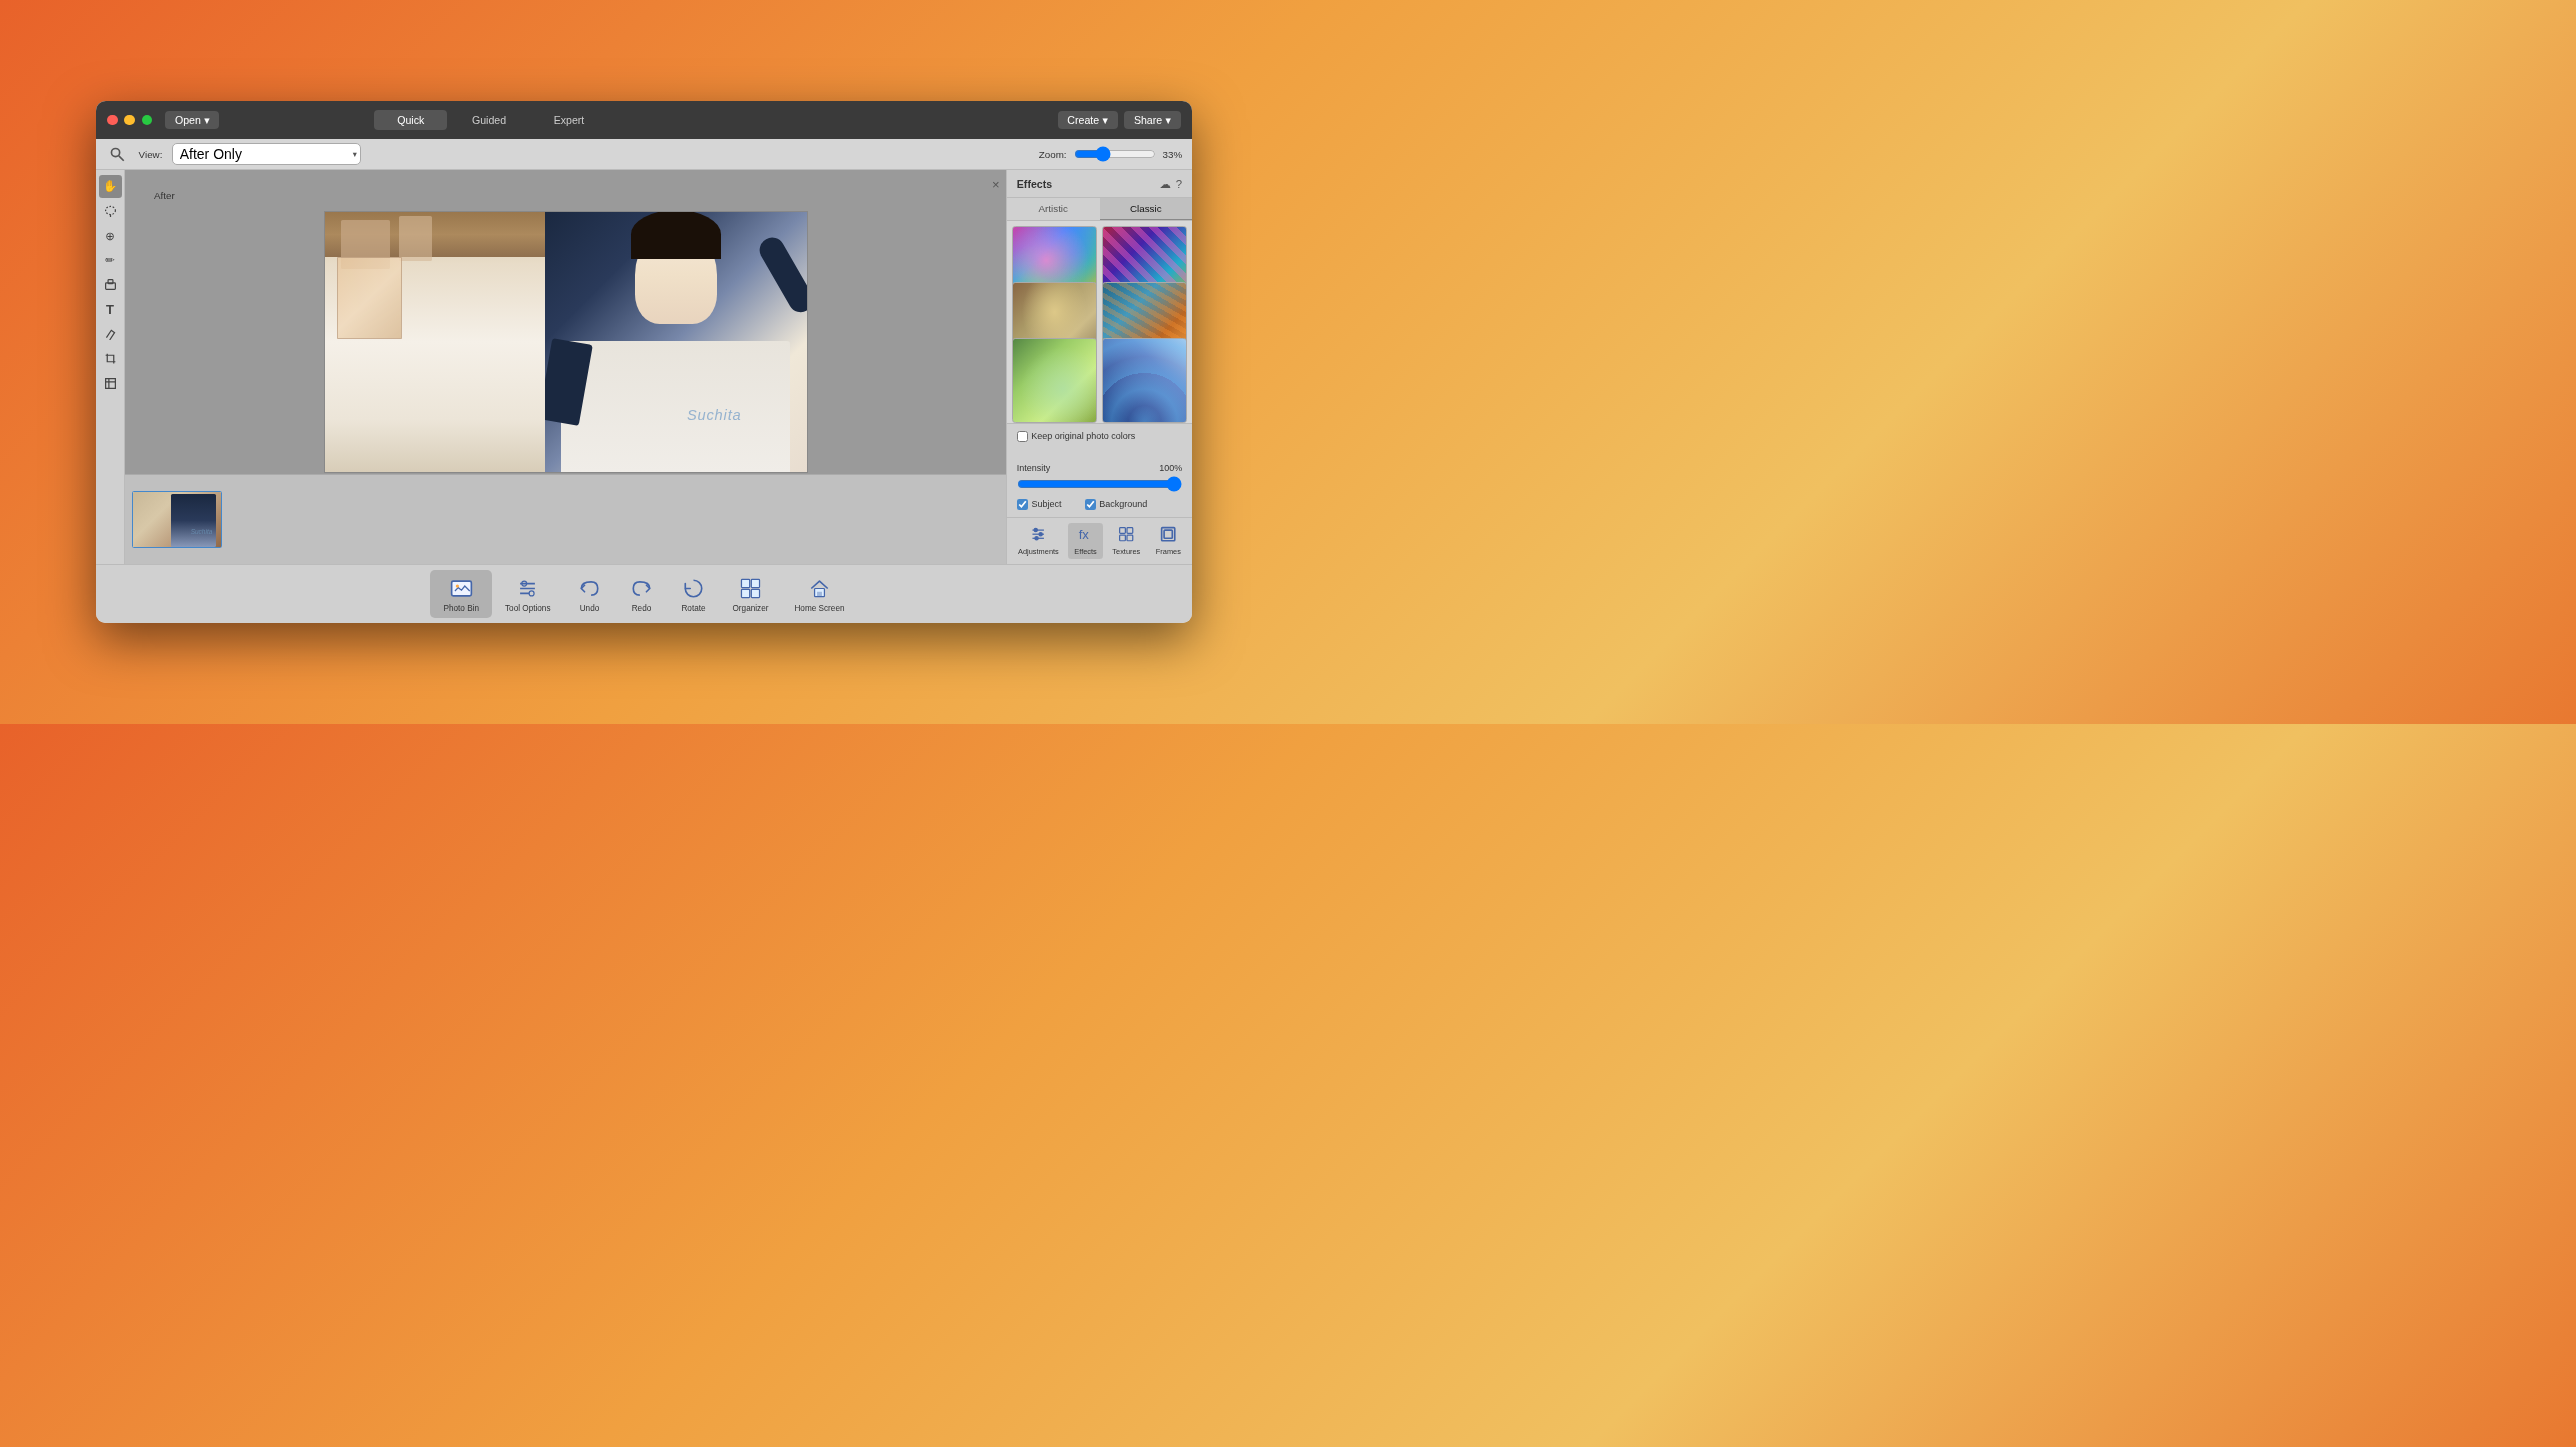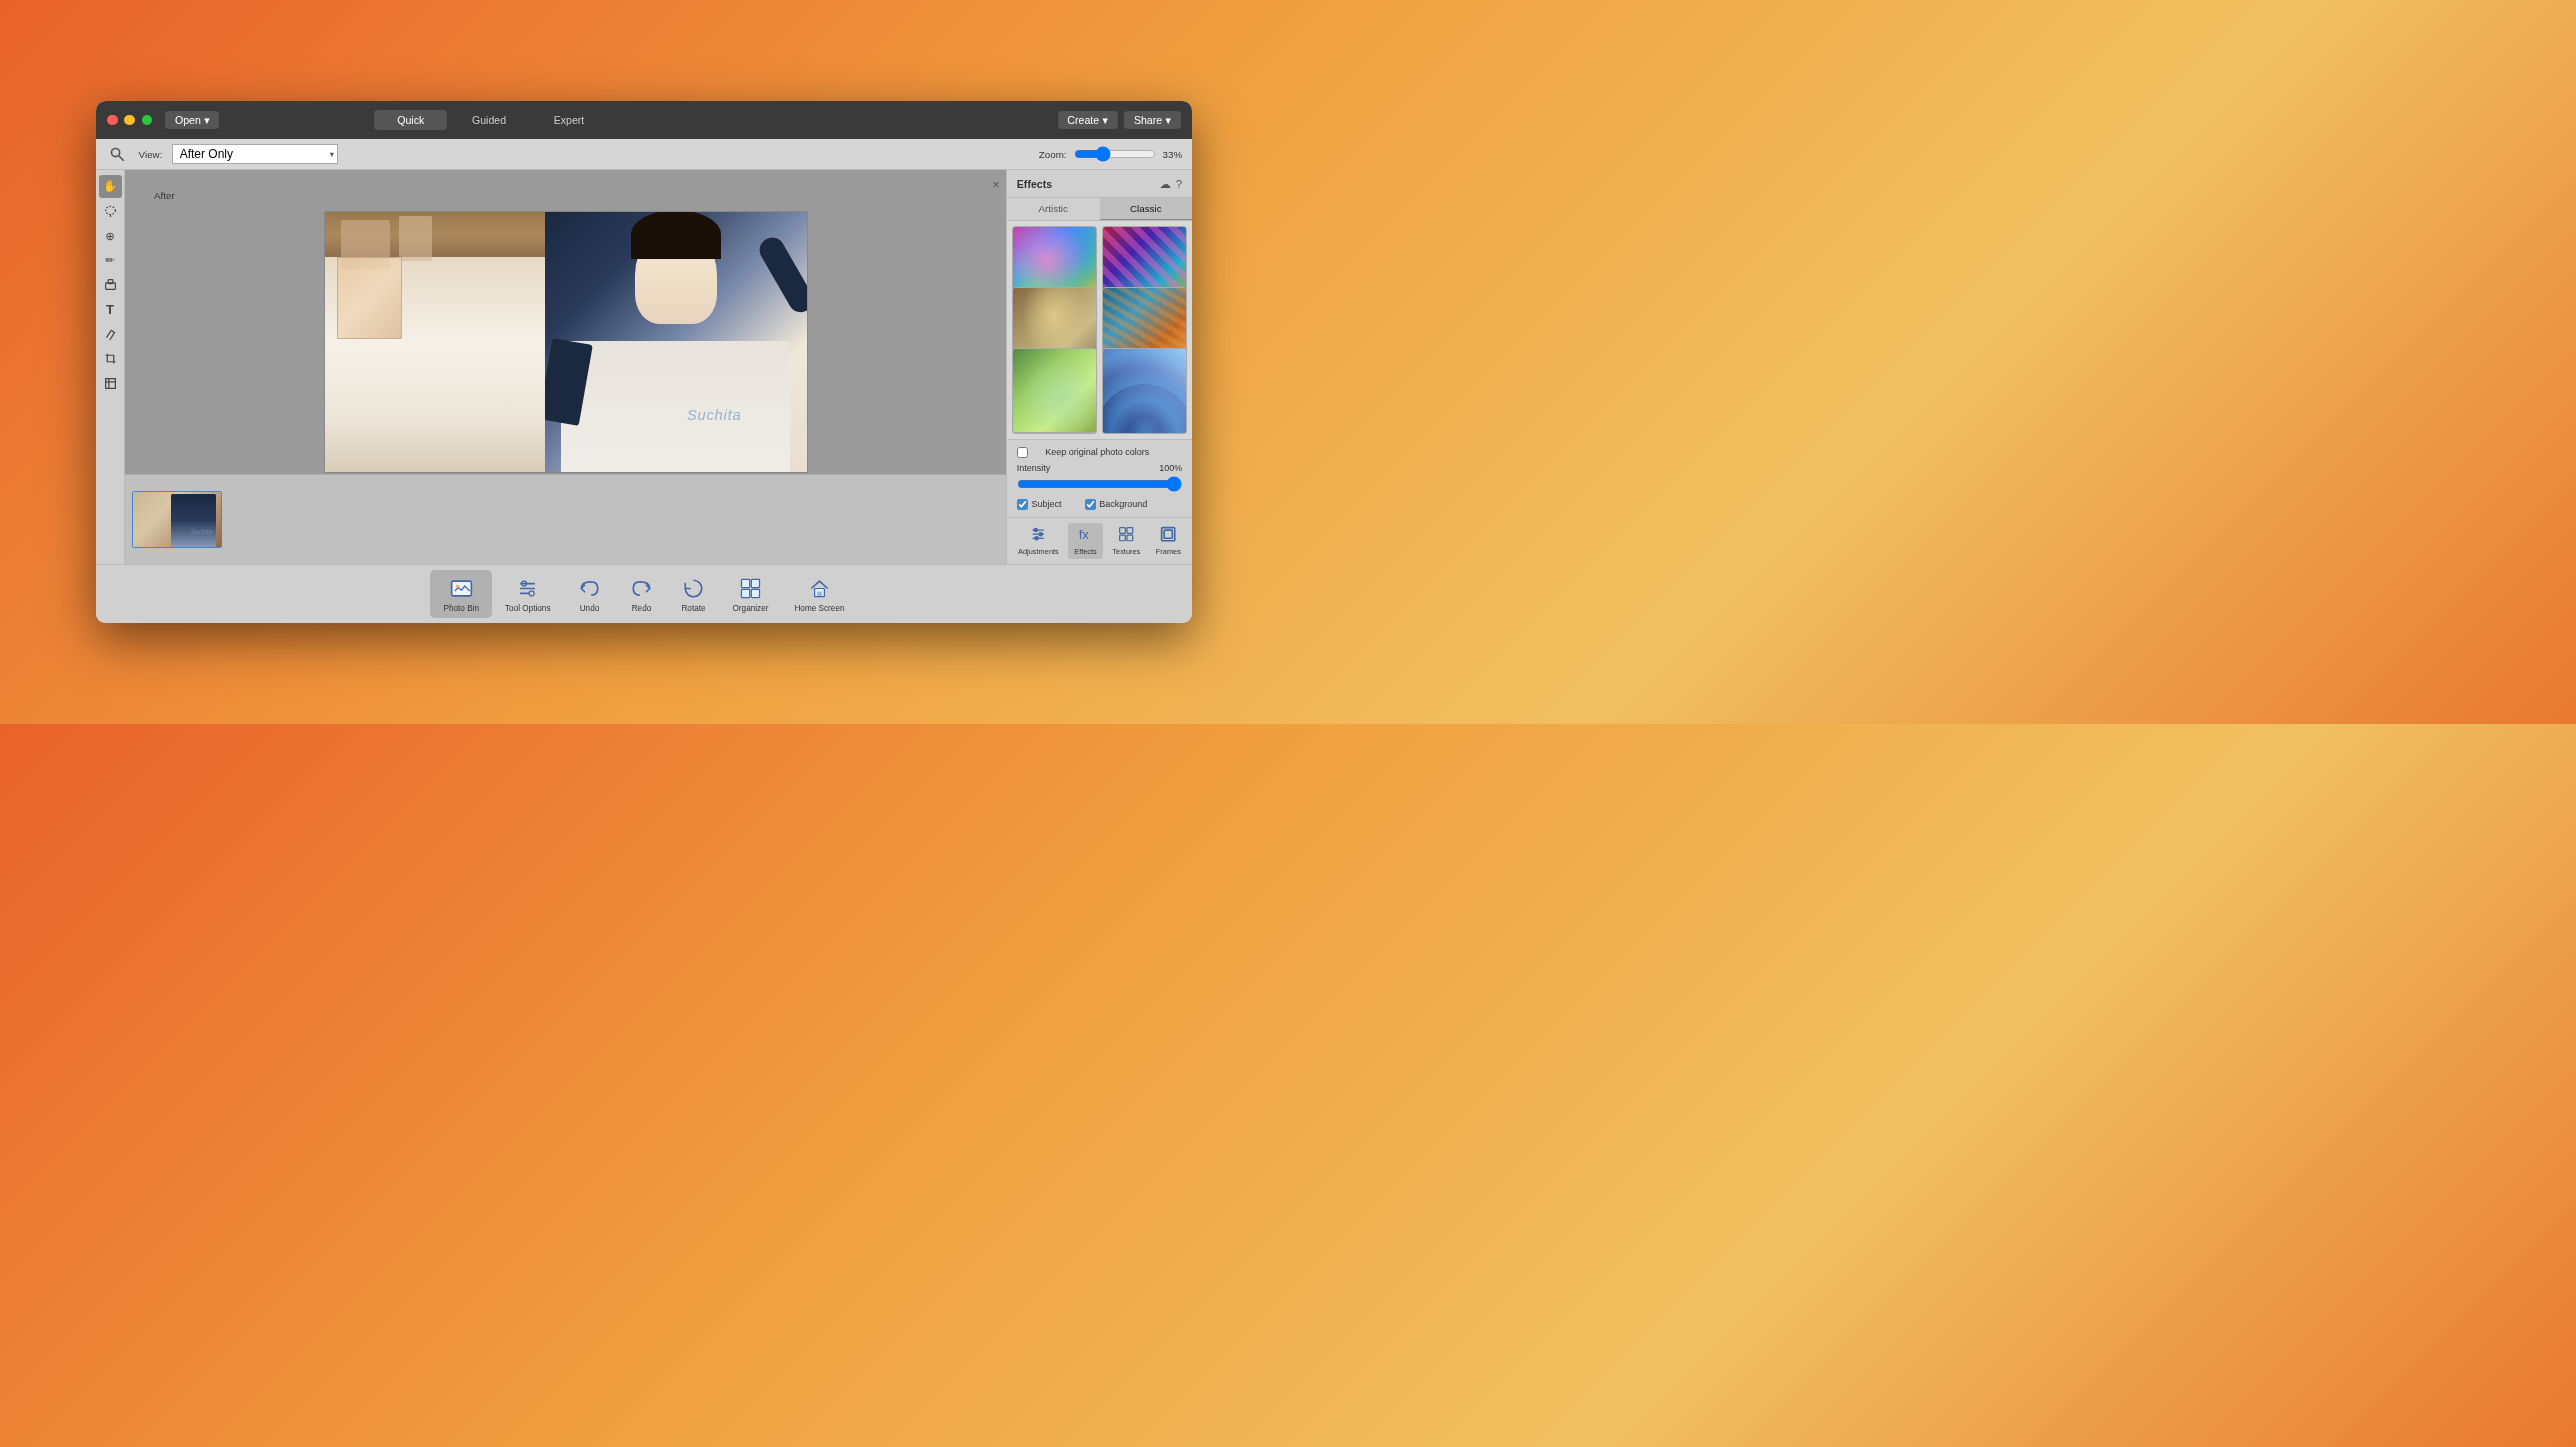--- a/index.html
+++ b/index.html
@@ -112,23 +112,23 @@
       justify-content: center;
       width: 23px; height: 23px;
     }
     .view-label {
       font-size: 9.8px;
       color: #333;
     }
     .view-select {
       background: #fff;
       border: 0.8px solid #aaa;
-      border-radius: 0;
+      border-radius: 5px;
       padding: 1.6px 16.4px 1.6px 6.5px;
-      font-size: 12px;
+      font-size: 14px;
       cursor: pointer;
       appearance: none;
       -webkit-appearance: none;
       position: relative;
     }
     .select-wrap {
       position: relative;
       display: inline-flex;
       align-items: center;
     }
@@ -417,22 +417,22 @@
     .et-partial { background: linear-gradient(135deg, #cc8844 0%, #ddaa66 50%, #eebb88 100%); height: 24.5px; }
     
     .right-panel-bottom {
       padding: 6.5px 9.8px;
       background: #d0d0d0;
       border-top: 0.8px solid #bbb;
     }
     .keep-colors-row {
       display: flex;
       align-items: center;
-      gap: 17px;
-      margin-bottom: 5px;
+      gap: 3px;
+      margin-bottom: 21px;
     }
     .keep-colors-checkbox {
       width: 11.4px; height: 11.4px;
       cursor: pointer;
     }
     .keep-colors-label {
       font-size: 9px;
       color: #333;
     }
     .intensity-row {

